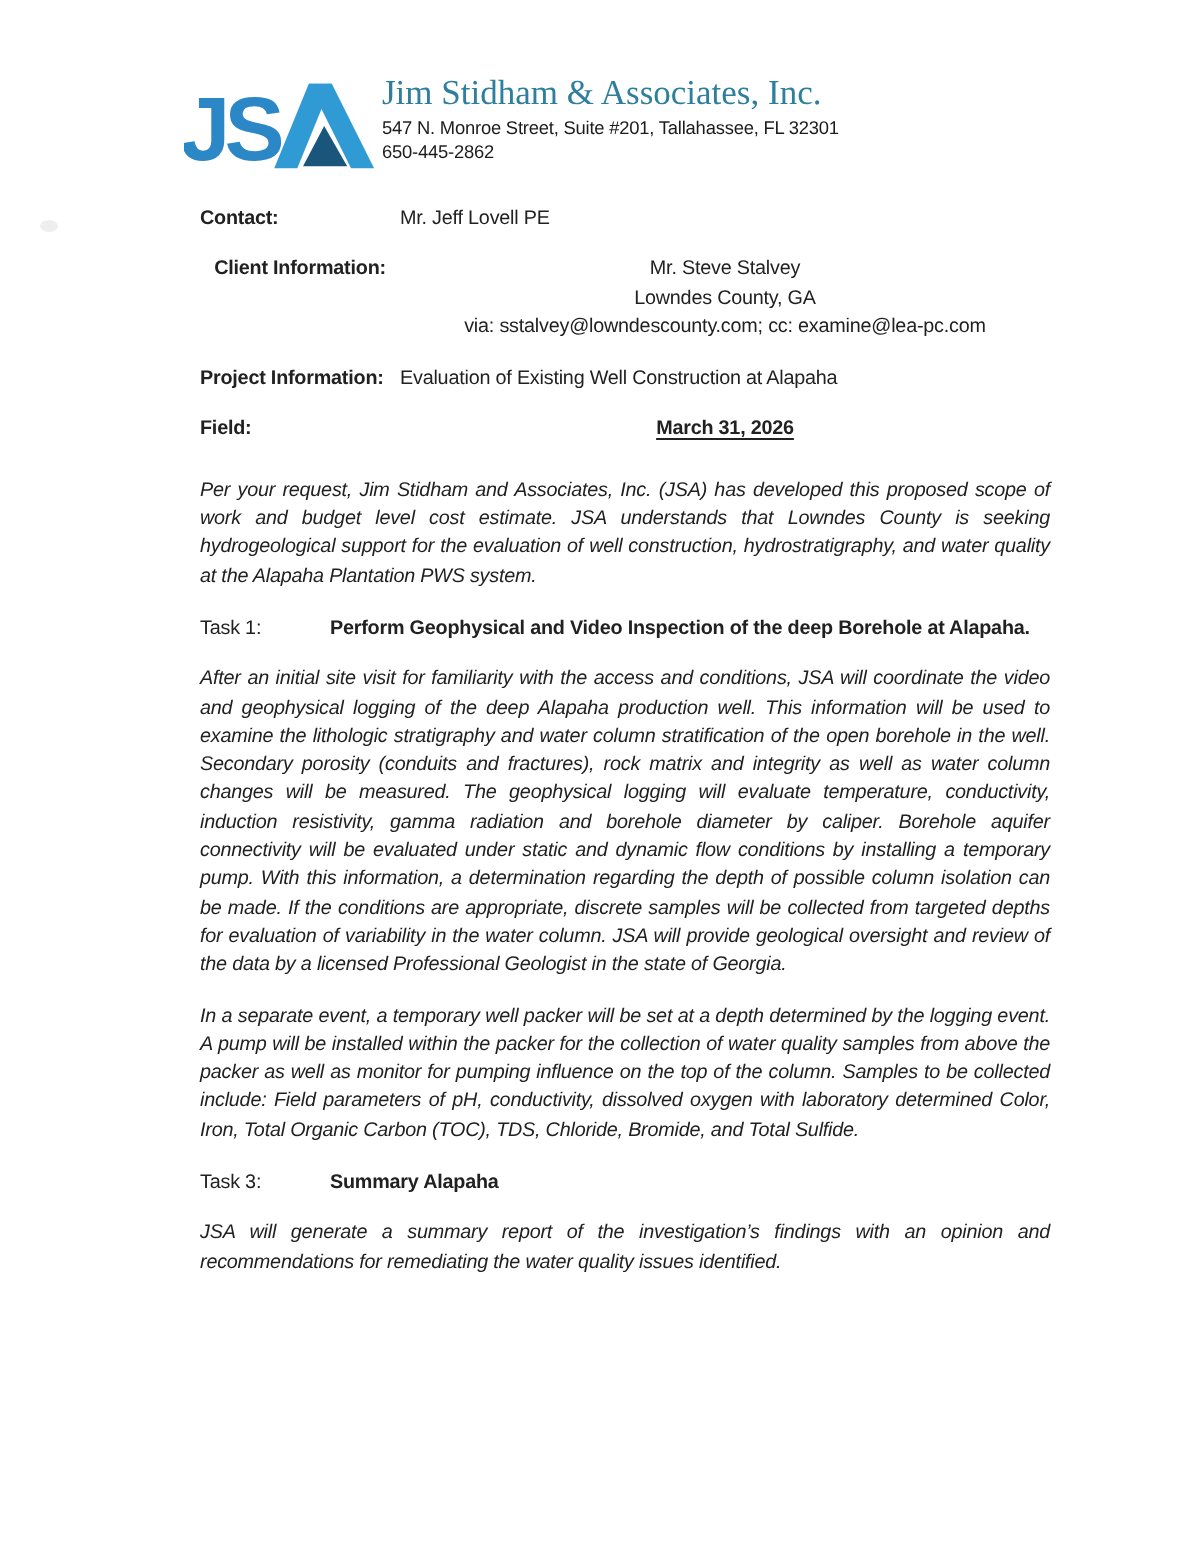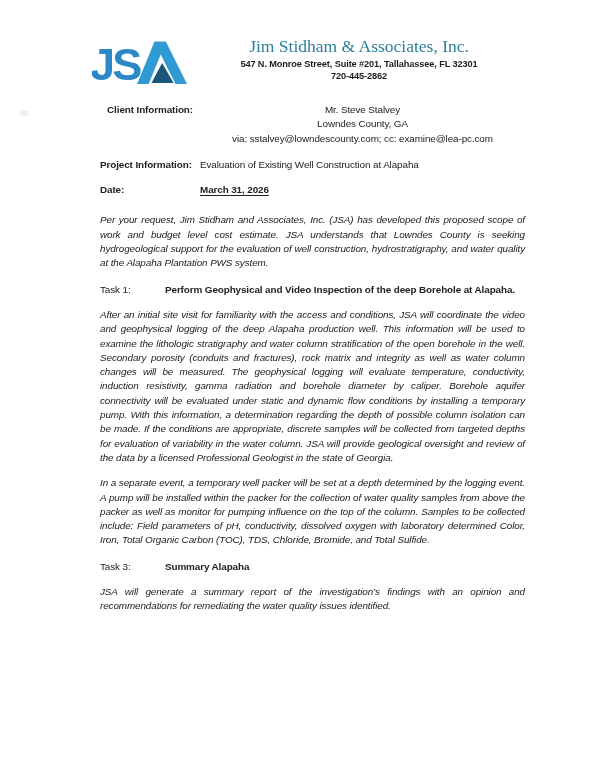--- a/index.html
+++ b/index.html
@@ -8,42 +8,42 @@
     width:600px; height:776px;
     background:#ffffff;
     font-family:"Liberation Sans", sans-serif;
     color:#212121;
     overflow:hidden;
     padding-left:13px;
   }
   
   .letterhead { position:absolute; top:36px; left:0; right:0; height:64px; }
   .logo { position:absolute; left:92px; top:2px; width:96px; height:48px; }
-  .head-text { position:absolute; left:219px; top:0; width:280px; text-align:center; }
+  .head-text { position:absolute; left:191px; top:0; width:280px; text-align:left; }
   .company {
     font-family:"Liberation Serif", serif;
     font-size:17.5px; line-height:20px;
     color:#2e7f9e; white-space:nowrap;
   }
   .addr, .phone {
     font-size:9.2px; line-height:11.5px;
-    font-weight:bold; color:#1c1c1c; letter-spacing:-0.1px;
+    font-weight:normal; color:#1c1c1c; letter-spacing:-0.1px;
   }
   .addr { margin-top:3px; }
   
   .content {
     position:absolute; top:103px; left:100px; width:425px;
     font-size:9.9px; line-height:14.3px; letter-spacing:-0.1px;
   }
   .info-row { display:flex; margin-bottom:11px; }
   .info-row.tall { margin-bottom:12px;text-align:center; }
   .info-label { flex:0 0 100px; font-weight:bold; }
   .info-value { flex:1; }
   .info-row.date-row { margin-bottom:16px; }
-  .date-value { font-weight:bold; text-decoration:underline; text-underline-offset:2px; }
+  .date-value { font-weight:bold; text-decoration:underline; text-underline-offset:2px;text-align:center; }
   .para { text-align:justify; margin:0 0 11px 0;font-style:italic; }
   .task-row { display:flex; margin:12px 0 11px 0; }
   .task-label { flex:0 0 65px; font-weight:normal; }
   .task-heading { flex:1; font-weight:bold; }
   
   .smudge {
     position:absolute; left:20px; top:110px; width:9px; height:6px;
     background:#cfcfcf; opacity:0.35; border-radius:50%;
   }
 </style>
@@ -60,43 +60,47 @@
 
       <g>
         <path d="M47 48 L65 4 L77 4 L59 48 Z" fill="#2f9ad3"></path>
         <path d="M65 4 L77 4 L99 48 L87 48 Z" fill="#2f9ad3"></path>
         <path d="M73 26 L85 47 L62 47 Z" fill="#1a567c"></path>
       </g>
     </svg>
     <div class="head-text">
       <div class="company">Jim Stidham &amp; Associates, Inc.</div>
       <div class="addr">547 N. Monroe Street, Suite #201, Tallahassee, FL 32301</div>
-      <div class="phone">720-445-2862</div>
+      <div class="phone">650-445-2862</div>
     </div>
   </div>
 
   <div class="content">
 
+    <div class="info-row">
+      <div class="info-label">Contact:</div>
+      <div class="info-value">Mr. Jeff Lovell PE</div>
+    </div>
 
     <div class="info-row tall">
       <div class="info-label">Client Information:</div>
       <div class="info-value">
         <div>Mr. Steve Stalvey</div>
         <div>Lowndes County, GA</div>
         <div>via: sstalvey@lowndescounty.com; cc: examine@lea-pc.com</div>
       </div>
     </div>
 
     <div class="info-row">
       <div class="info-label">Project Information:</div>
       <div class="info-value">Evaluation of Existing Well Construction at Alapaha</div>
     </div>
 
     <div class="info-row date-row">
-      <div class="info-label">Date:</div>
+      <div class="info-label">Field:</div>
       <div class="info-value date-value">March 31, 2026</div>
     </div>
 
     <p class="para">Per your request, Jim Stidham and Associates, Inc. (JSA) has developed this proposed scope of work and budget level cost estimate.  JSA understands that Lowndes County is seeking hydrogeological support for the evaluation of well construction, hydrostratigraphy, and water quality at the Alapaha Plantation PWS system.</p>
 
     <div class="task-row">
       <div class="task-label">Task 1:</div>
       <div class="task-heading">Perform Geophysical and Video Inspection of the deep Borehole at Alapaha.</div>
     </div>
     <p class="para">After an initial site visit for familiarity with the access and conditions, JSA will coordinate the video and geophysical logging of the deep Alapaha production well.  This information will be used to examine the lithologic stratigraphy and water column stratification of the open borehole in the well. Secondary porosity (conduits and fractures), rock matrix and integrity as well as water column changes will be measured.  The geophysical logging will evaluate temperature, conductivity, induction resistivity, gamma radiation and borehole diameter by caliper. Borehole aquifer connectivity will be evaluated under static and dynamic flow conditions by installing a temporary pump. With this information, a determination regarding the depth of possible column isolation can be made. If the conditions are appropriate, discrete samples will be collected from targeted depths for evaluation of variability in the water column. JSA will provide geological oversight and review of the data by a licensed Professional Geologist in the state of Georgia.</p>

